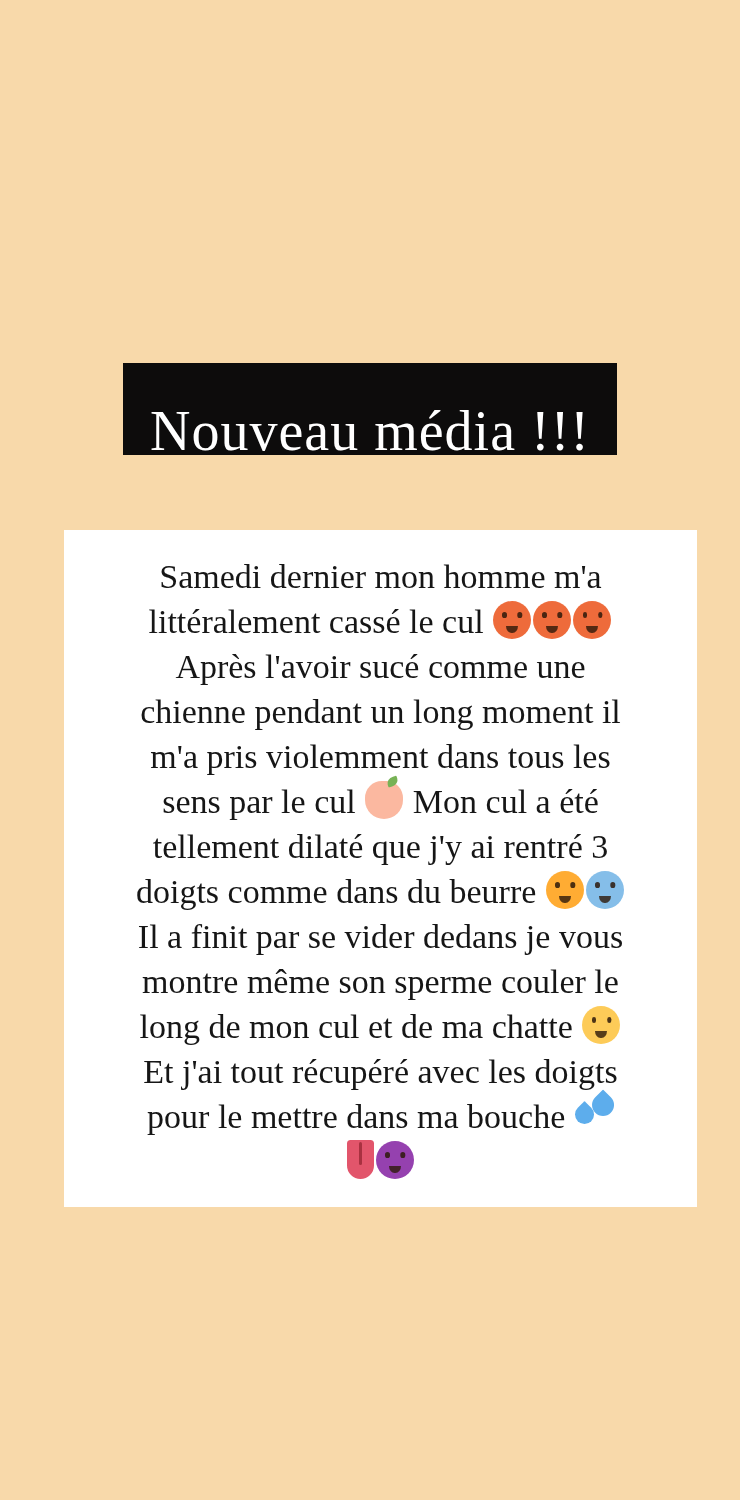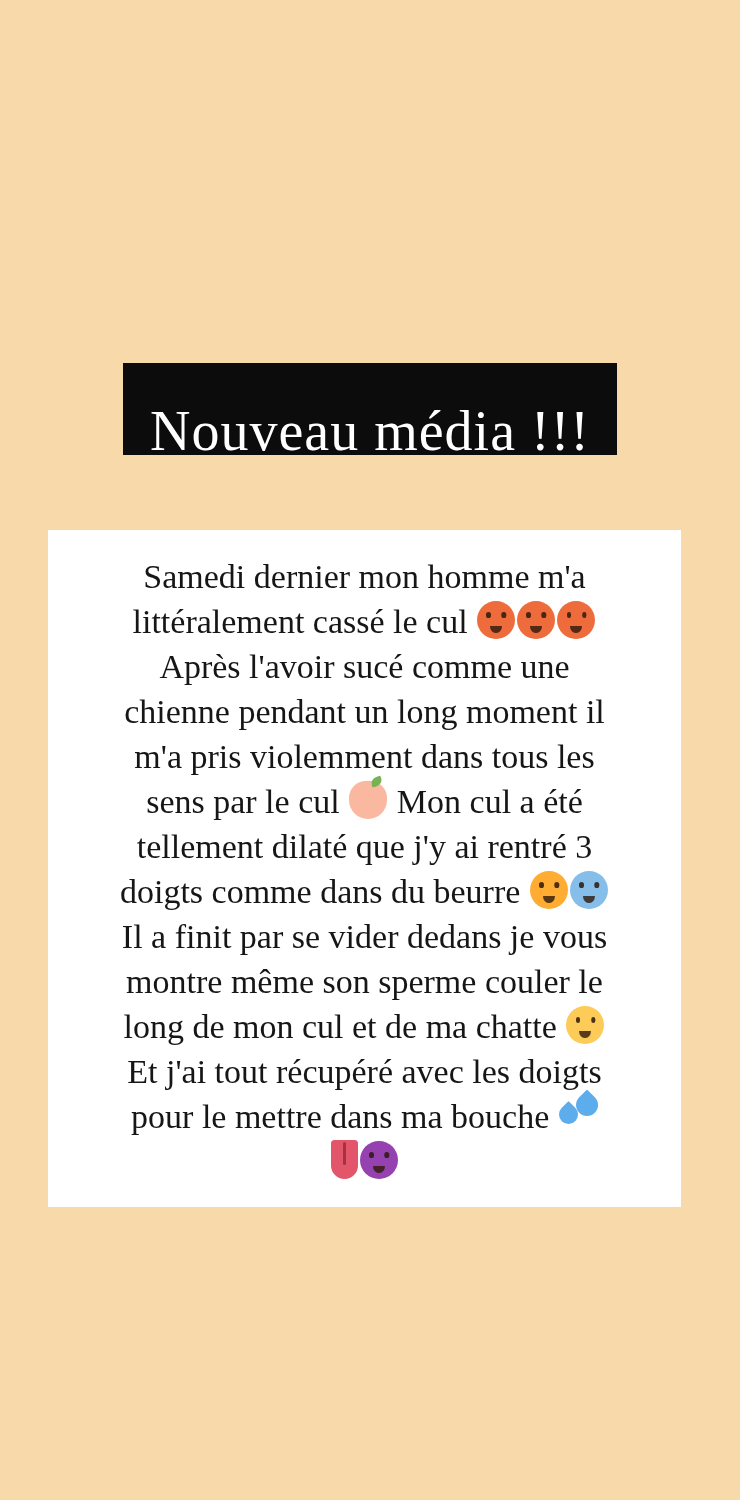--- a/index.html
+++ b/index.html
@@ -23,21 +23,21 @@
     font-family:"Liberation Serif", serif;
     font-size:56px;
     letter-spacing:1px;
     white-space:nowrap;
     margin-top:44px;
   }
 
   
   .card{
     position:absolute;
-    left:48px;top:530px;
+    left:64px;top:530px;
     width:633px;height:677px;
     display:flex;align-items:center;justify-content:center;
   }
   .card .story-text{
     margin:0;padding:0 4px;
     font-family:"Liberation Serif", serif;
     font-size:34px;
     line-height:45px;
     text-align:center;
   }

